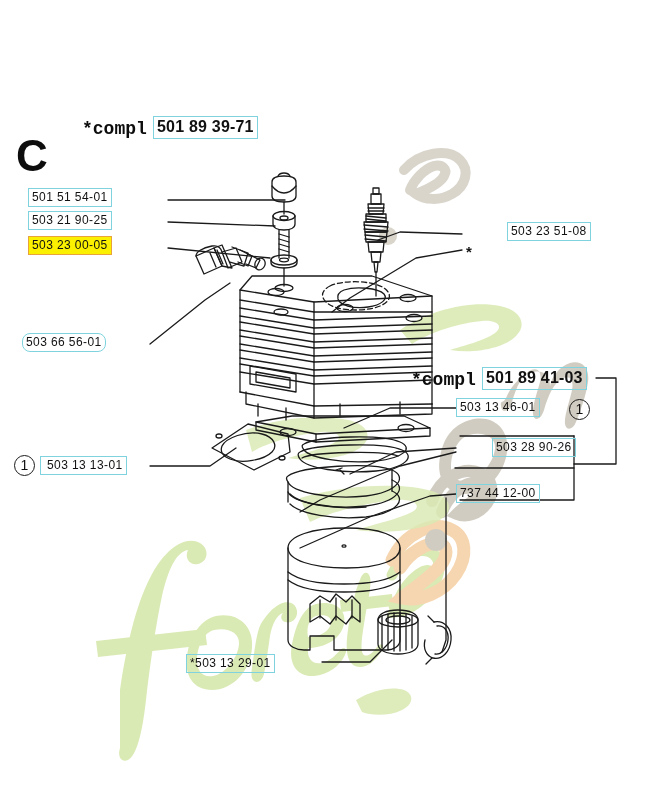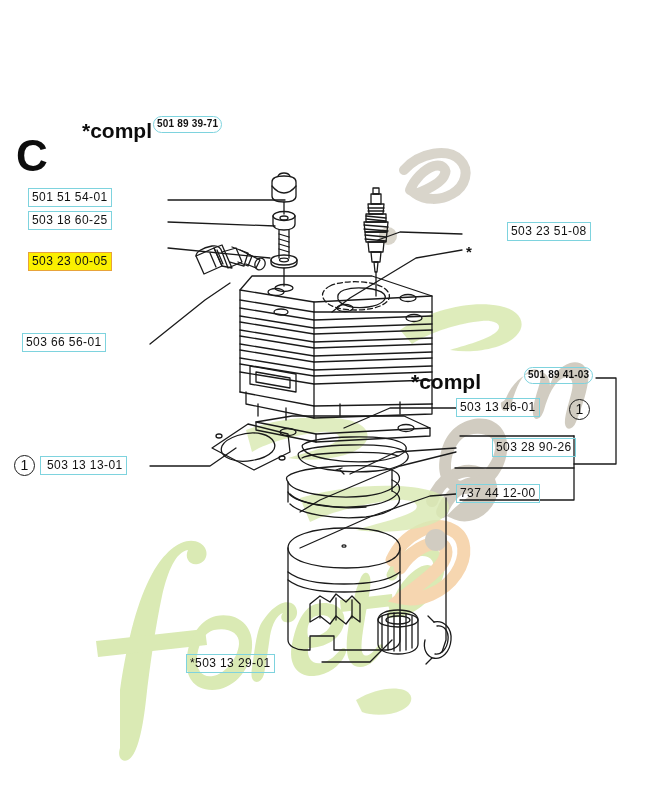--- a/index.html
+++ b/index.html
@@ -57,34 +57,32 @@
     font-size: 12px;
     color: #111111;
     line-height: 1;
     white-space: nowrap;
     padding: 2px 3px 3px 3px;
     letter-spacing: 0.4px;
   }
   .pbox.highlight {
     background: #fbf000;
     border: 1.4px solid #e8a33a;
-    margin-top: 16px;
   }
   .pbox.bold {
     font-weight: bold;
-    font-size: 10px;
+    font-size: 16px;
     letter-spacing: 0.2px;
-    border-radius: 9px;
   }
 
   .compl-text {
     position: absolute;
-    font-family: Liberation Sans, sans-serif;
+    font-family: Liberation Mono, monospace;
     font-weight: bold;
-    font-size: 21px;
+    font-size: 18px;
     color: #0d0d0d;
     white-space: nowrap;
     line-height: 1;
   }
 
   .circle-one {
     position: absolute;
     box-sizing: border-box;
     width: 21px;
     height: 21px;
@@ -342,33 +340,33 @@
   </svg>
 
   <div id="label-layer">
 
     <div class="section-letter" style="left:16px; top:134px;">C</div>
 
     <div class="compl-text" style="left:82px; top:120px;">*compl</div>
     <div class="pbox bold" style="left:153px; top:116px;">501 89 39-71</div>
 
     <div class="pbox" style="left:28px; top:188px;">501 51 54-01</div>
-    <div class="pbox" style="left:28px; top:211px;">503 18 60-25</div>
+    <div class="pbox" style="left:28px; top:211px;">503 21 90-25</div>
     <div class="pbox highlight" style="left:28px; top:236px;">503 23 00-05</div>
 
-    <div class="pbox" style="left:22px; top:333px;">503 66 56-01</div>
+    <div class="pbox" style="left:22px; top:333px;border-radius:8px;">503 66 56-01</div>
 
     <div class="circle-one" style="left:14px; top:455px;">1</div>
     <div class="pbox" style="left:40px; top:456px;padding-left:6px;">503 13 13-01</div>
 
     <div class="pbox" style="left:467px; top:222px;margin-left:40px;">503 23 51-08</div>
     <div class="asterisk-mark" style="left:466px; top:244px;">*</div>
 
     <div class="compl-text" style="left:411px; top:371px;">*compl</div>
-    <div class="pbox bold" style="left:482px; top:367px;margin-left:42px;">501 89 41-03</div>
+    <div class="pbox bold" style="left:482px; top:367px;">501 89 41-03</div>
 
     <div class="pbox" style="left:456px; top:398px;">503 13 46-01</div>
     <div class="circle-one" style="left:569px; top:399px;">1</div>
 
     <div class="pbox" style="left:456px; top:438px;margin-left:36px;">503 28 90-26</div>
 
     <div class="pbox" style="left:456px; top:484px;">737 44 12-00</div>
 
     <div class="pbox" style="left:186px; top:654px;">*503 13 29-01</div>
 

